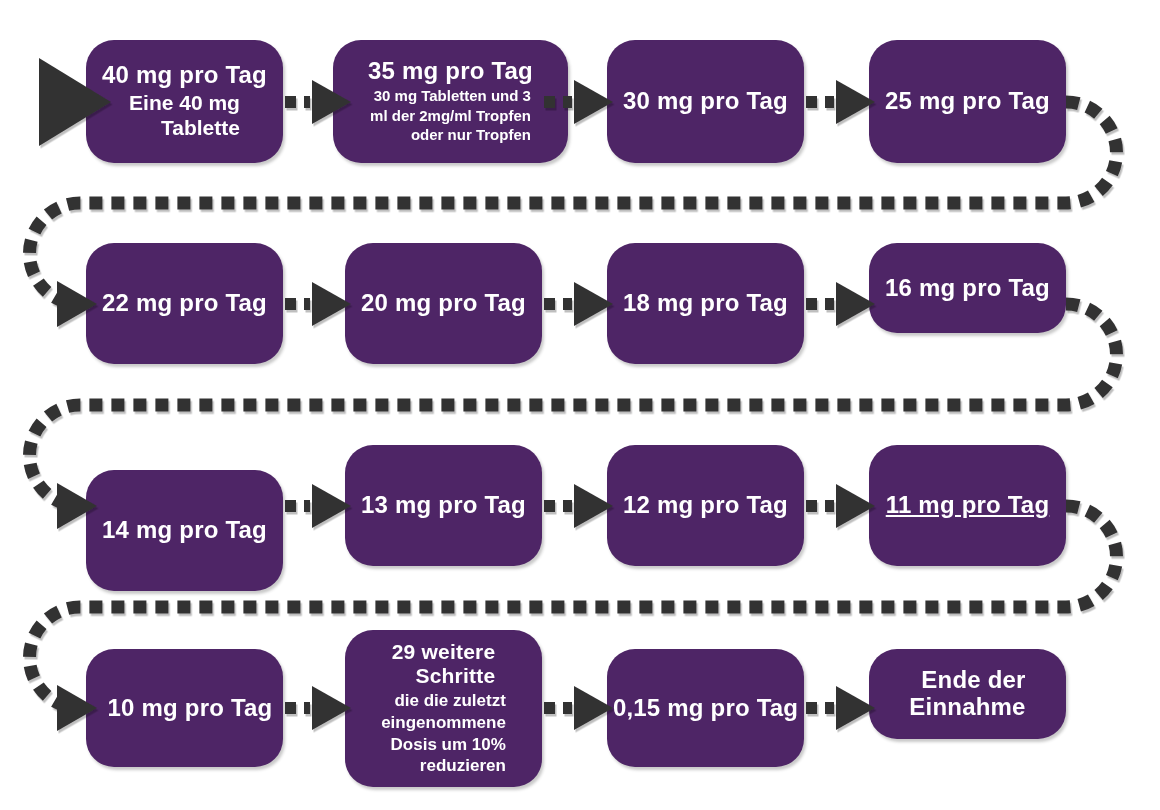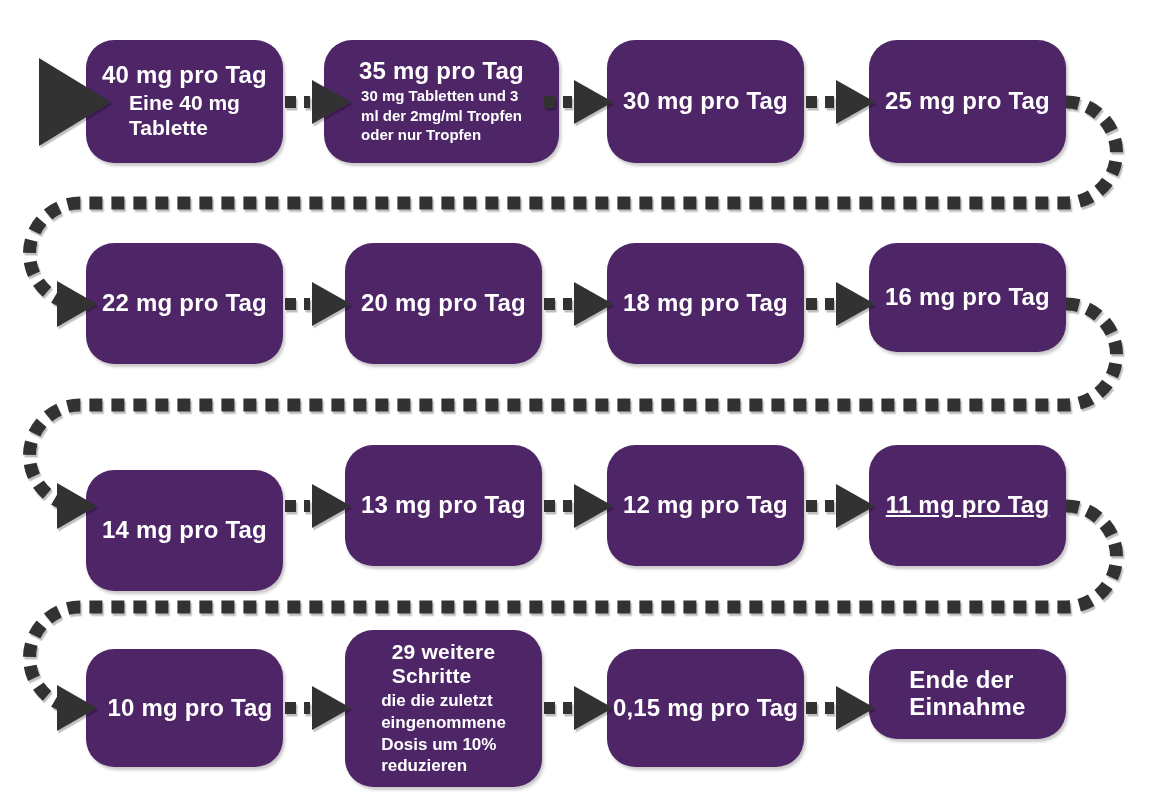--- a/index.html
+++ b/index.html
@@ -25,21 +25,21 @@
   .flow-box{
     position:absolute;
     z-index:1;
     background:var(--box,#4e2566);
     color:var(--txt,#ffffff);
     border-radius:28px;
     display:flex;
     flex-direction:column;
     align-items:center;
     justify-content:center;
-    text-align:left;
+    text-align:right;
     padding:4px 6px;
     box-sizing:border-box;
     box-shadow:2px 3px 3px rgba(40,40,40,0.25);
   }
   .box-title{
     font-weight:bold;
     font-size:24px;
     line-height:1.12;
     white-space:pre;
     letter-spacing:0.2px;
@@ -57,42 +57,42 @@
 </style>
 </head>
 <body>
 
 <div id="canvas" style="--box: #4e2566; --txt: #ffffff; --bg: #ffffff;">
     <div class="flow-box " style="left: 86px; top: 40px; width: 197px; height: 123px;">
       <div class="box-title">40 mg pro Tag</div>
       <div class="box-sub">Eine 40 mg
 Tablette</div>
     </div>
-    <div class="flow-box sub-sm" style="left: 324px; top: 40px; width: 235px; height: 123px;">
+    <div class="flow-box sub-sm" style="left: 333px; top: 40px; width: 235px; height: 123px;">
       <div class="box-title">35 mg pro Tag</div>
       <div class="box-sub">30 mg Tabletten und 3
 ml der 2mg/ml Tropfen
 oder nur Tropfen</div>
     </div>
     <div class="flow-box " style="left: 607px; top: 40px; width: 197px; height: 123px;">
       <div class="box-title">30 mg pro Tag</div>
     </div>
     <div class="flow-box " style="left: 869px; top: 40px; width: 197px; height: 123px;">
       <div class="box-title">25 mg pro Tag</div>
     </div>
     <div class="flow-box " style="left: 86px; top: 243px; width: 197px; height: 121px;">
       <div class="box-title">22 mg pro Tag</div>
     </div>
     <div class="flow-box " style="left: 345px; top: 243px; width: 197px; height: 121px;">
       <div class="box-title">20 mg pro Tag</div>
     </div>
     <div class="flow-box " style="left: 607px; top: 243px; width: 197px; height: 121px;">
       <div class="box-title">18 mg pro Tag</div>
     </div>
-    <div class="flow-box " style="left: 869px; top: 243px; width: 197px; height: 109px;">
+    <div class="flow-box " style="left: 869px; top: 243px; width: 197px; height: 90px;">
       <div class="box-title">16 mg pro Tag</div>
     </div>
     <div class="flow-box " style="left: 86px; top: 445px; width: 197px; height: 121px; margin-top: 25px;">
       <div class="box-title">14 mg pro Tag</div>
     </div>
     <div class="flow-box " style="left: 345px; top: 445px; width: 197px; height: 121px;">
       <div class="box-title">13 mg pro Tag</div>
     </div>
     <div class="flow-box " style="left: 607px; top: 445px; width: 197px; height: 121px;">
       <div class="box-title">12 mg pro Tag</div>

